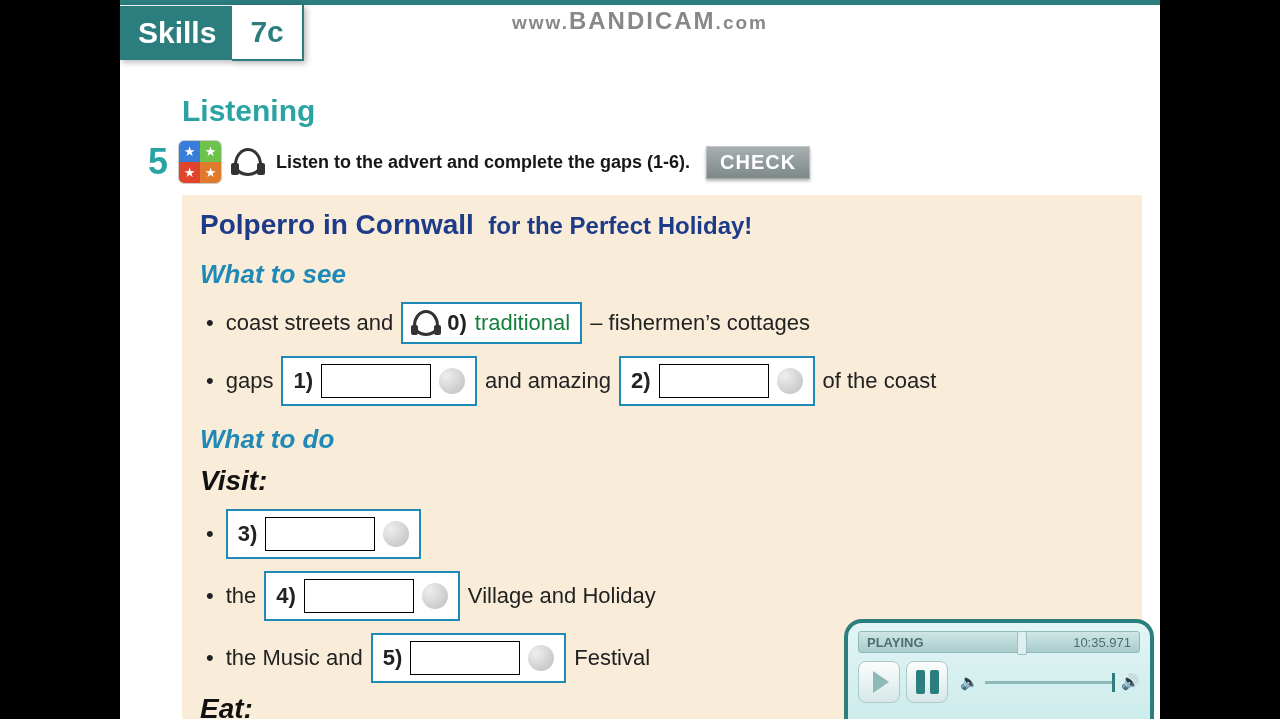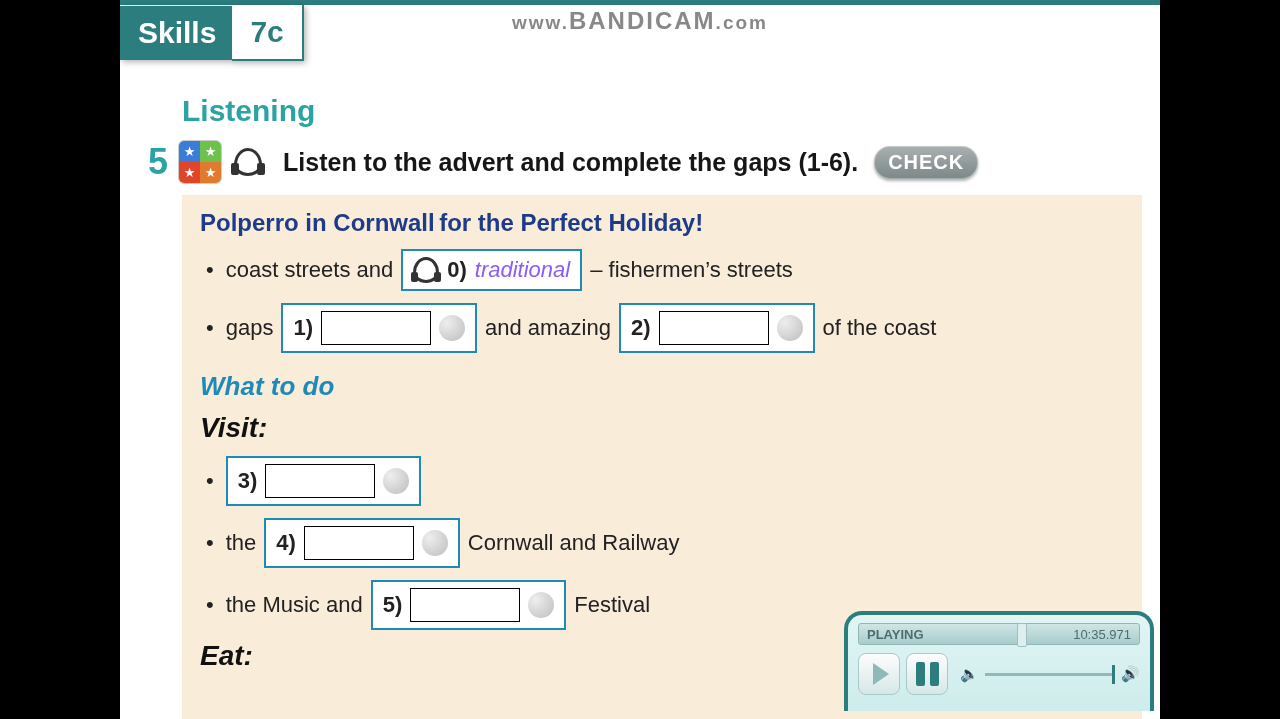--- a/index.html
+++ b/index.html
@@ -71,69 +71,69 @@
   .mi3{background:#e0452c;} .mi4{background:#e07a2c;}
   .head-icon{
     width:28px;height:28px;border:3px solid #333;border-radius:50% 50% 50% 50%/60% 60% 40% 40%;
     position:relative; margin-left:4px;
   }
   .head-icon::before,.head-icon::after{
     content:"";position:absolute;width:8px;height:12px;background:#333;bottom:-2px;border-radius:2px;
   }
   .head-icon::before{left:-6px;} .head-icon::after{right:-6px;}
   .instruction{
-    font-weight:bold; font-size:25px; color:#161616; margin-left:13px;
+    font-weight:bold; font-size:18px; color:#161616; margin-left:6px;
   }
   .check-btn{
     background: linear-gradient(#a9b0b1,#7c8788);
     color:#fff; font-weight:bold; font-size:20px;
-    padding:5px 14px; border:none; border-radius:16px;
+    padding:5px 14px; border:none; border-radius:0;
     box-shadow: inset 0 0 0 1px rgba(255,255,255,.3), 0 2px 3px rgba(0,0,0,.3);
     letter-spacing:1px;
     margin-left:8px;
   }
 
   .worksheet{
     position:absolute; left:62px; top:195px;
     width:960px; background:#f9ecd9;
     padding:14px 18px 80px 18px;
   }
   .ws-title{ color:#1e3b8a; font-weight:bold; }
-  .ws-title .big{ font-size:24px; }
+  .ws-title .big{ font-size:28px; margin-right:10px;}
   .ws-title .sub{ font-size:24px; }
   .ws-h2{ color:#1f89b7; font-weight:bold; font-size:26px; margin-top:18px; font-style:italic;}
   .ws-h3{ color:#111; font-weight:bold; font-size:28px; margin-top:10px; font-style:italic;}
   .line{ font-size:22px; color:#222; margin-top:12px; display:flex; align-items:center; flex-wrap:wrap; gap:8px;}
   .bullet{ margin-left:6px; margin-right:4px; font-size:22px;}
   .gap{
     border:2px solid #1f89b7; background:#fff;
     display:inline-flex; align-items:center; gap:8px;
     padding:6px 10px; 
   }
   .gap .num{ font-weight:bold; font-size:22px; }
   .gap input{
     width:110px; height:34px; border:1px solid #000; font-size:20px; padding:2px 6px;
   }
-  .gap .ex-ans{ color:#8b5cf6; font-size:22px;font-style:italic; }
+  .gap .ex-ans{ color:#15803d; font-size:22px; }
   .gap .mini-head{
     width:26px;height:26px;border:3px solid #333;border-radius:50% 50% 50% 50%/60% 60% 40% 40%;
     position:relative;
   }
   .gap .mini-head::before,.gap .mini-head::after{
     content:"";position:absolute;width:7px;height:10px;background:#333;bottom:-2px;border-radius:2px;
   }
   .gap .mini-head::before{left:-5px;} .gap .mini-head::after{right:-5px;}
   .dot{
     width:26px;height:26px;border-radius:50%;
     background:radial-gradient(circle at 30% 30%, #eee, #bdbdbd);
   }
 
   
   .player{
-    position:absolute; right:126px; bottom:8px;
+    position:absolute; right:126px; bottom:0;
     width:310px; height:100px;
     background:linear-gradient(#e2f5f5,#cdeceb);
     border:4px solid #2b7d7e;
     border-bottom:none;
     border-top-left-radius:18px; border-top-right-radius:18px;
     padding:8px 10px;
   }
   .player .bar{
     height:22px;
     background:linear-gradient(#cfe6e5,#a8cccb);
@@ -201,30 +201,31 @@
     <span class="instruction">Listen to the advert and complete the gaps (1-6).</span>
     <button class="check-btn">CHECK</button>
   </div>
 
   <div class="worksheet">
     <div class="ws-title">
       <span class="big">Polperro in Cornwall</span>
       <span class="sub">for the Perfect Holiday!</span>
     </div>
 
+    <div class="ws-h2">What to see</div>
 
     <div class="line">
       <span class="bullet">•</span>
       <span>coast streets and</span>
       <span class="gap">
         <span class="mini-head"></span>
         <span class="num">0)</span>
         <span class="ex-ans">traditional</span>
       </span>
-      <span>– fishermen’s streets</span>
+      <span>– fishermen’s cottages</span>
     </div>
 
     <div class="line">
       <span class="bullet">•</span>
       <span>gaps</span>
       <span class="gap">
         <span class="num">1)</span>
         <input type="text" style="">
         <span class="dot"></span>
       </span>
@@ -250,21 +251,21 @@
     </div>
 
     <div class="line">
       <span class="bullet">•</span>
       <span>the</span>
       <span class="gap">
         <span class="num">4)</span>
         <input type="text" style="">
         <span class="dot"></span>
       </span>
-      <span>Cornwall and Railway</span>
+      <span>Village and Holiday</span>
     </div>
 
     <div class="line">
       <span class="bullet">•</span>
       <span>the Music and</span>
       <span class="gap">
         <span class="num">5)</span>
         <input type="text" style="">
         <span class="dot"></span>
       </span>

